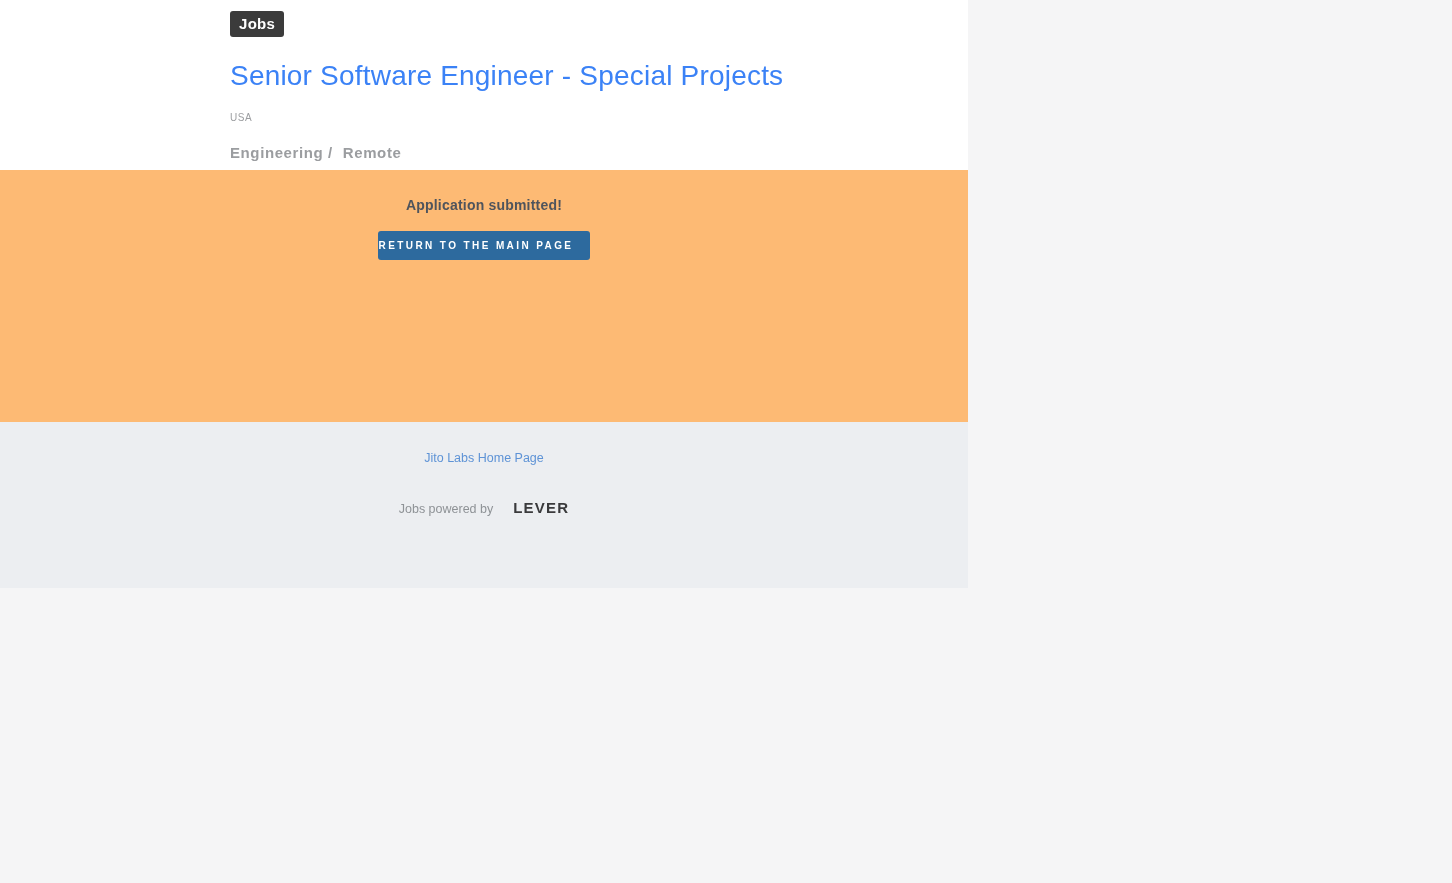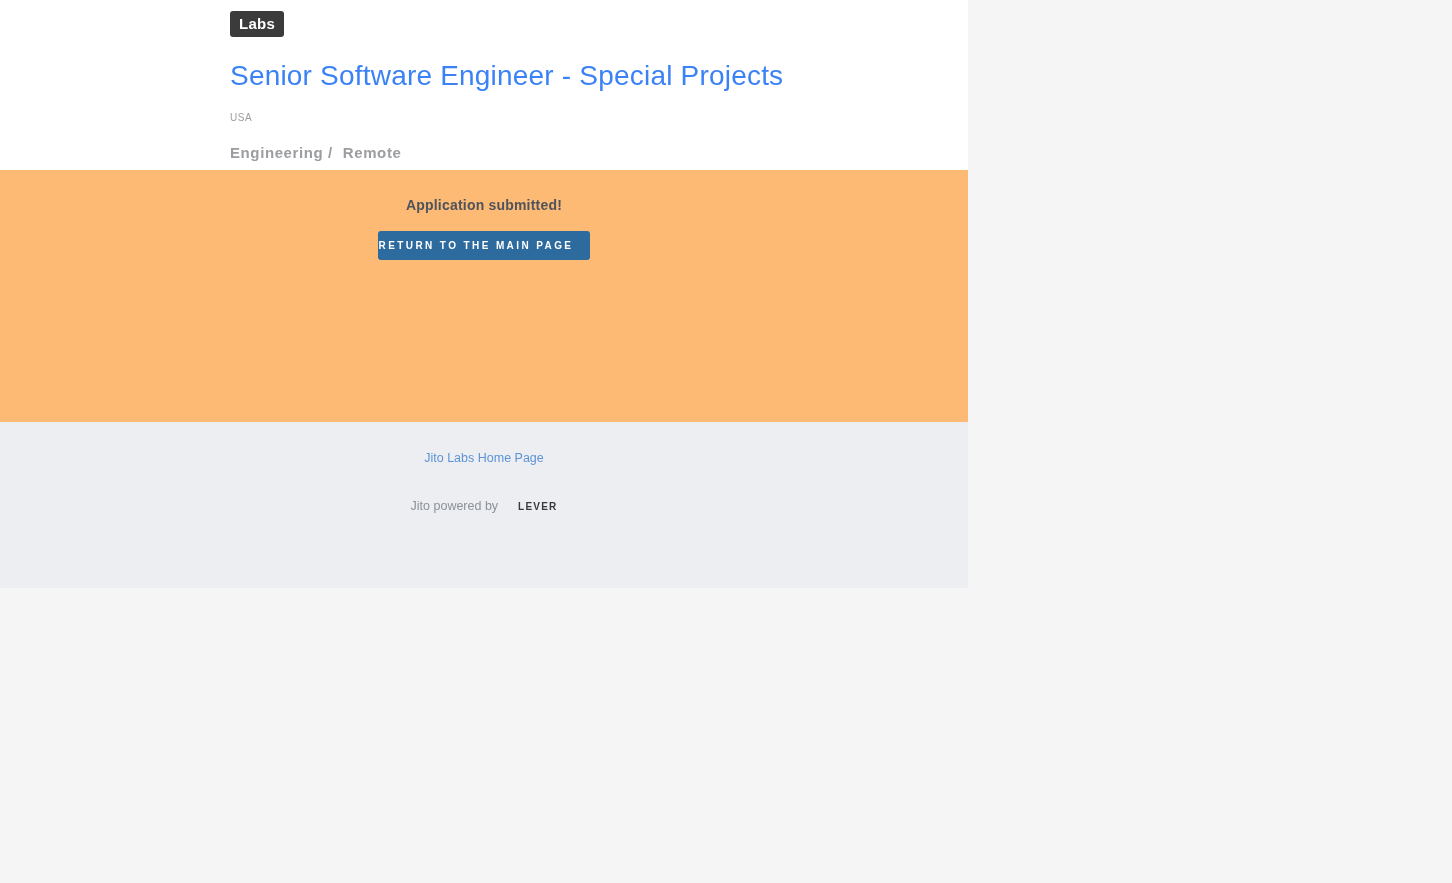--- a/index.html
+++ b/index.html
@@ -102,48 +102,48 @@
     cursor: pointer;
   }
   .powered-row {
     margin-top: 33px;
     font-size: 12.5px;
     color: #8e9296;
   }
   .lever-wordmark {
     display: inline-block;
     margin-left: 20px;
-    font-size: 10px;
+    font-size: 15px;
     font-weight: bold;
     color: #3a3a3c;
     letter-spacing: 1.2px;
     cursor: pointer;
   }
 </style>
 </head>
 <body>
 
 <div class="content-column">
 
   <div class="job-header">
     <div class="header-inner">
-      <span class="logo-badge">Labs</span>
+      <span class="logo-badge">Jobs</span>
       <h1 class="job-title">Senior Software Engineer - Special Projects</h1>
       <div class="meta-location">USA</div>
       <div class="meta-categories">
         <span class="team">Engineering /</span><span class="commitment">Remote</span>
       </div>
     </div>
   </div>
 
   <div class="confirmation-section">
     <div class="confirmation-message">Application submitted!</div>
     <button class="return-button">RETURN TO THE MAIN PAGE</button>
   </div>
 
   <div class="page-footer">
     <a class="home-link">Jito Labs Home Page</a>
     <div class="powered-row">
-      <span>Jito powered by</span><span class="lever-wordmark">LEVER</span>
+      <span>Jobs powered by</span><span class="lever-wordmark">LEVER</span>
     </div>
   </div>
 
 </div>
 
 </body></html>

